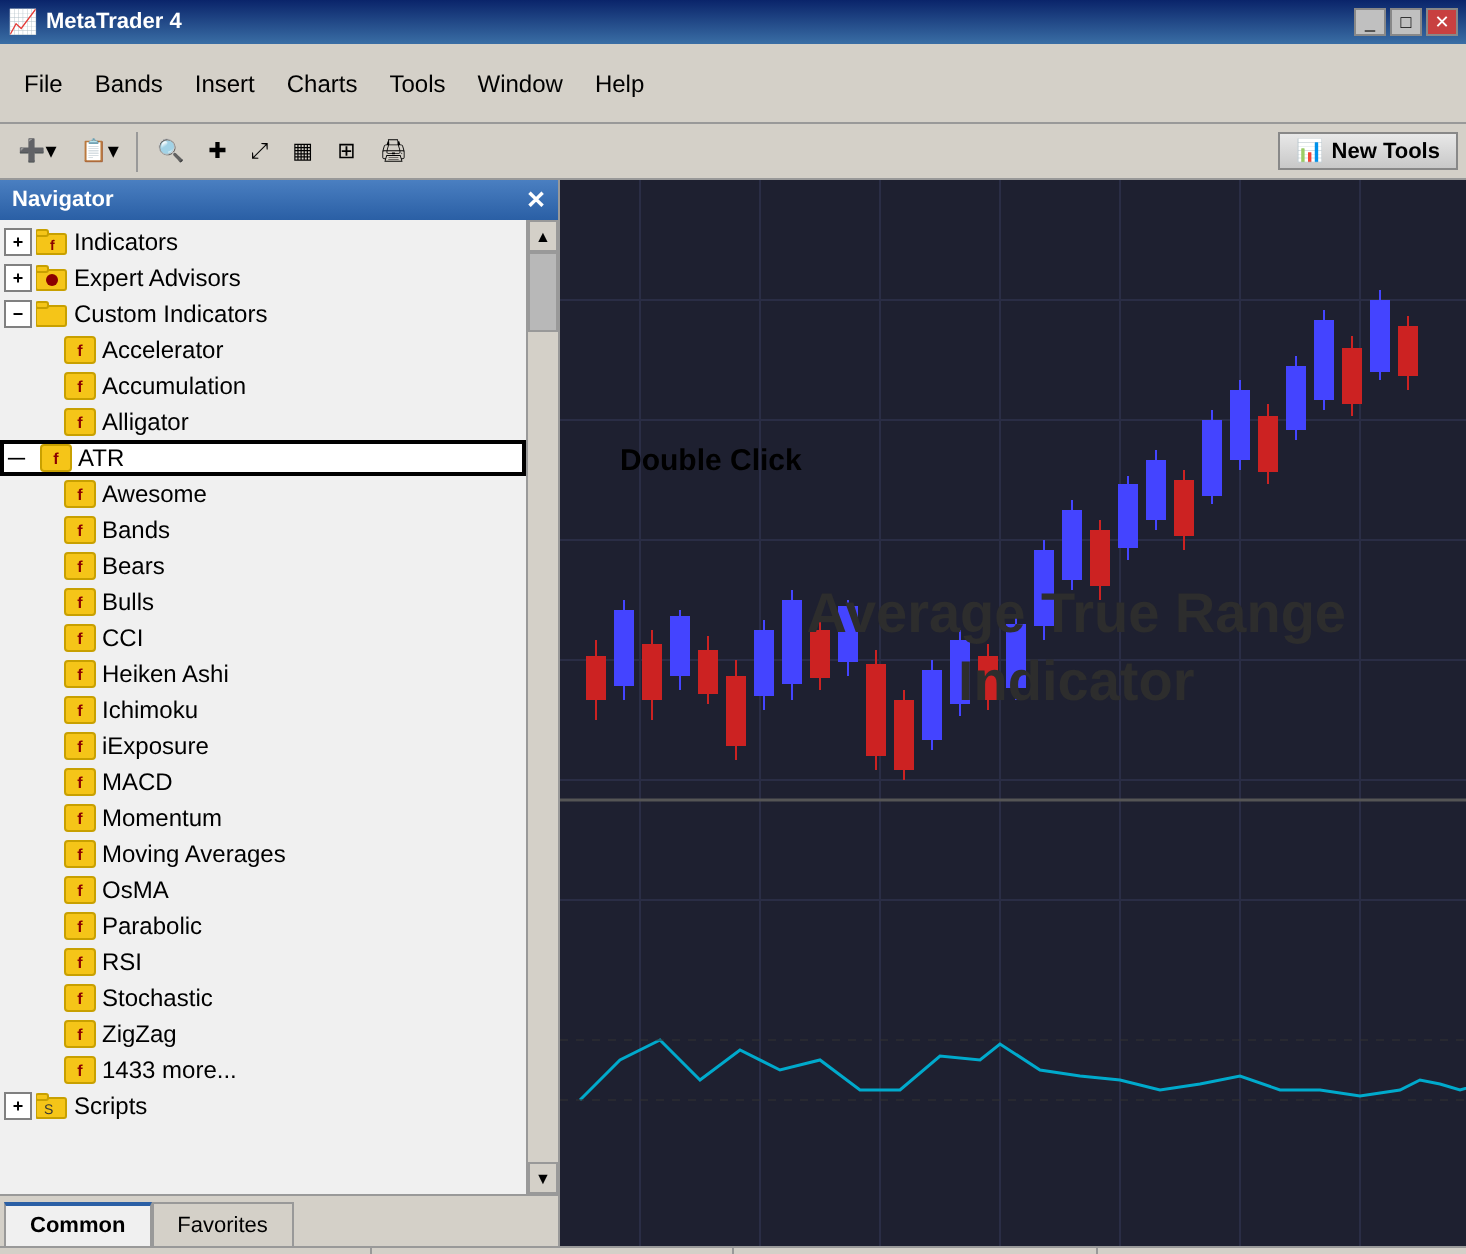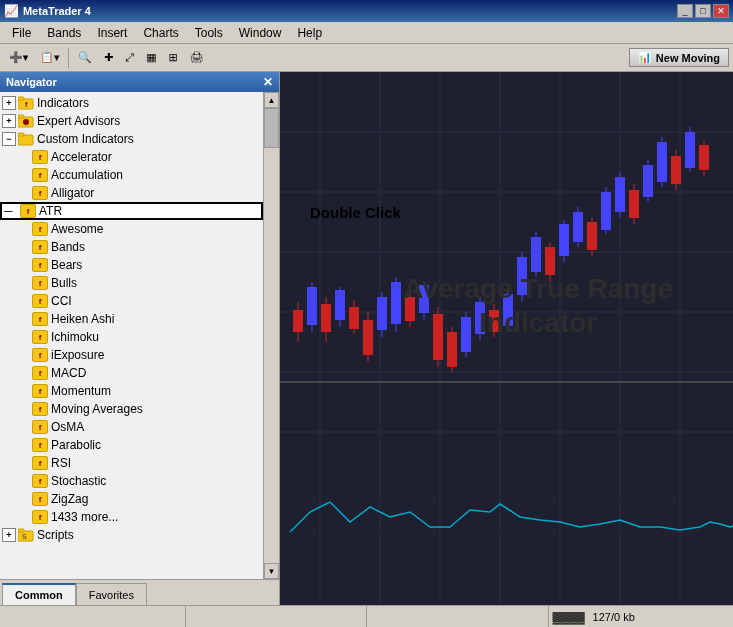--- a/index.html
+++ b/index.html
@@ -42,21 +42,21 @@
       align-items: center;
       justify-content: center;
       cursor: pointer;
       color: #000;
     }
     .title-btn.close { background: #c84040; color: white; }
 
     
     .menu-bar {
       background: #d4d0c8;
-      height: 22px;
+      height: 40px;
       display: flex;
       align-items: center;
       border-bottom: 1px solid #999;
       padding: 0 4px;
     }
     .menu-item {
       padding: 2px 8px;
       cursor: pointer;
       font-size: 12px;
     }
@@ -347,21 +347,21 @@
   <div class="toolbar-sep"></div>
   <button class="toolbar-btn">🔍</button>
   <button class="toolbar-btn">✚</button>
   <button class="toolbar-btn">⤢</button>
   <button class="toolbar-btn">▦</button>
   <button class="toolbar-btn">⊞</button>
   <button class="toolbar-btn">🖨</button>
   <div style="flex:1"></div>
   <button class="new-order-btn">
     <span>📊</span>
-    <span>New Moving</span>
+    <span>New Tools</span>
   </button>
 </div>
 
 <div class="main-area">
 
   <div class="navigator">
     <div class="navigator-header">
       <span>Navigator</span>
       <span class="navigator-close">✕</span>
     </div>

